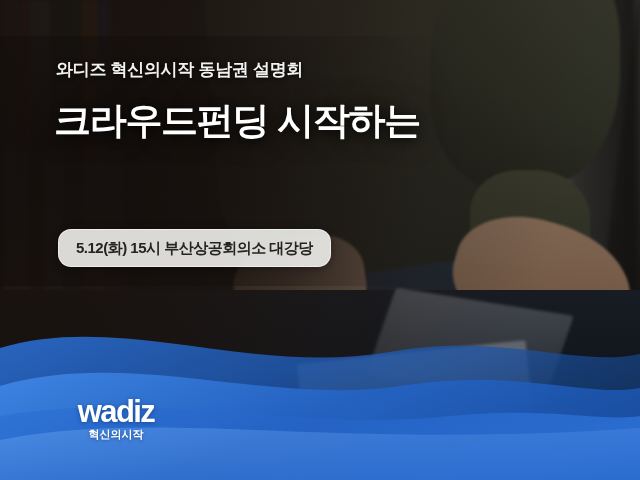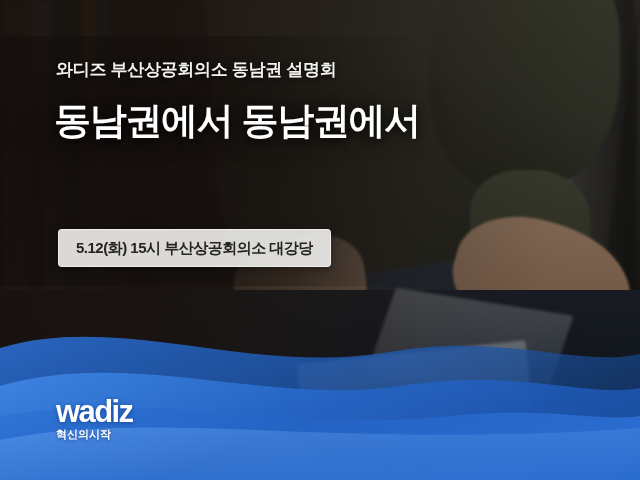--- a/index.html
+++ b/index.html
@@ -234,35 +234,36 @@
   }
   .headline .l2 { display: block; padding-left: 5px; }
 
   .pill {
     position: absolute;
     left: 58px; top: 229px;
     height: 36px;
     display: flex;
     align-items: center;
     padding: 0 17px;
-    border-radius: 4px;
+    border-radius: 13px;
     background: rgba(240,239,236,.90);
     border: 1px solid rgba(255,255,255,.55);
     box-shadow: 0 2px 9px rgba(0,0,0,.35);
     font-size: 15px;
     font-weight: 700;
     letter-spacing: -0.5px;
     color: #262421;
     white-space: nowrap;
   }
 
   .logo {
     position: absolute;
     left: 56px; top: 396px;
     width: 120px;
+    text-align: center;
   }
   .logo-mark {
     font-size: 31px;
     font-weight: 800;
     letter-spacing: -1.6px;
     color: #ffffff;
     line-height: 1;
     text-shadow: 0 1px 4px rgba(10,40,95,.5);
   }
   .logo-tag {
@@ -358,24 +359,24 @@
 
       <path d="M0,58 C120,22 250,86 390,62 C500,42 580,78 640,64 L640,190 L0,190 Z" fill="url(#wvA)"></path>
       <path d="M0,96 C130,58 270,116 400,96 C520,78 590,108 640,98 L640,190 L0,190 Z" fill="url(#wvB)"></path>
       <path d="M0,126 C150,100 300,142 450,126 C550,116 600,132 640,126 L640,190 L0,190 Z" fill="url(#wvC)"></path>
       <path d="M0,150 C160,118 330,160 640,138 L640,190 L0,190 Z" fill="url(#wvHi)"></path>
     </svg>
   </div>
 
   <div class="content">
 
-    <div class="subtitle">와디즈 부산상공회의소 동남권 설명회</div>
+    <div class="subtitle">와디즈 혁신의시작 동남권 설명회</div>
 
     <div class="headline">
-      <span class="l1">동남권에서 동남권에서</span>
+      <span class="l1">크라우드펀딩 시작하는</span>
     </div>
 
     <div class="pill">5.12(화) 15시 부산상공회의소 대강당</div>
 
     <div class="logo">
       <div class="logo-mark">wadiz</div>
       <div class="logo-tag">혁신의시작</div>
     </div>
 
   </div>

